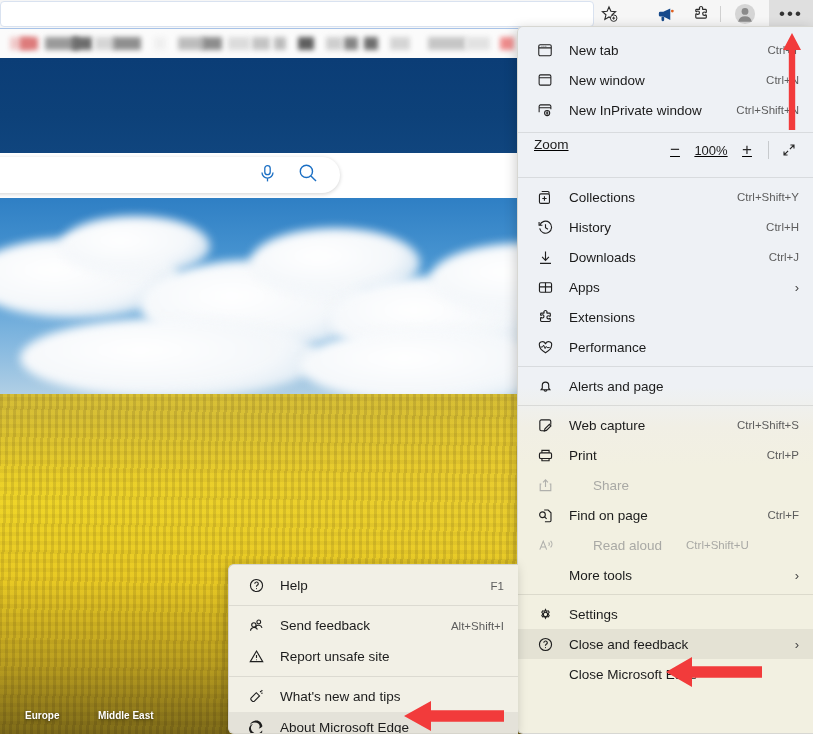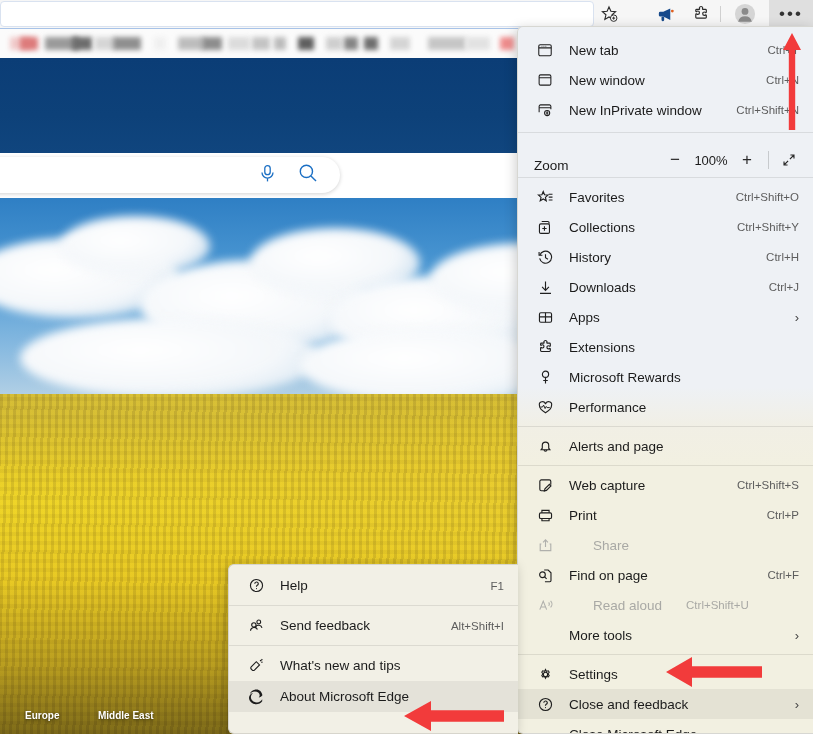--- a/index.html
+++ b/index.html
@@ -118,21 +118,21 @@
   }
   .mi .lbl { font-size: 13.5px; color: #1b1b1b; white-space: nowrap; }
   .mi .acc { margin-left: auto; font-size: 11.5px; color: #5d5d5d; white-space: nowrap; }
   .mi .chev { margin-left: auto; font-size: 13px; color: #454545; }
   .mi.disabled .lbl, .mi.disabled .acc { color: #a9a9a5; margin-left: 24px; }
   .mi.disabled .ic { color: #b0b0ac; }
   .mi.hl { background: rgba(0,0,0,.055); }
   .sep { height: 1px; background: rgba(0,0,0,.09); margin: 4px 0; }
 
   .zoom-row {
-    display: flex; align-items: flex-end; height: 36px; padding: 0 10px 0 16px;
+    display: flex; align-items: flex-start; height: 36px; padding: 0 10px 0 16px; text-decoration: underline;
   }
   .zoom-row .zlabel { font-size: 13.5px; color: #1b1b1b; }
   .zoom-row .zctl { margin-left: auto; display: flex; align-items: center; }
   .zoom-row .zbtn {
     width: 30px; height: 26px; display: flex; align-items: center; justify-content: center;
     font-size: 17px; color: #2a2a2a;
   }
   .zoom-row .zval { font-size: 13px; color: #1b1b1b; min-width: 42px; text-align: center; }
   .zoom-row .zsep { width: 1px; height: 18px; background: rgba(0,0,0,.16); margin: 0 6px; }
   .zoom-row .zfull {
@@ -317,30 +317,20 @@
           </svg>
         </span>
       </span>
     </div>
 
     <div class="sep"></div>
 
     <div class="mi">
       <span class="ic">
         <svg width="17" height="17" viewBox="0 0 18 18" fill="none" stroke="#1f1f1f" stroke-width="1.2">
-          <path d="M6.6 2.6 8 6.1l3.7.3-2.8 2.5.9 3.6L6.6 10.6 3.4 12.5l.9-3.6L1.5 6.4 5.2 6.1z"></path>
-          <path d="M12.4 5.6h4M12.4 8.6h4M12.4 11.6h4"></path>
-        </svg>
-      </span>
-      <span class="lbl">Favorites</span>
-      <span class="acc">Ctrl+Shift+O</span>
-    </div>
-    <div class="mi">
-      <span class="ic">
-        <svg width="17" height="17" viewBox="0 0 18 18" fill="none" stroke="#1f1f1f" stroke-width="1.2">
           <path d="M5 2.6h6.4a1.4 1.4 0 0 1 1.4 1.4v1"></path>
           <rect x="2.6" y="5.2" width="10.6" height="10" rx="1.5"></rect>
           <path d="M7.9 7.8v4.6M5.6 10.1h4.6"></path>
         </svg>
       </span>
       <span class="lbl">Collections</span>
       <span class="acc">Ctrl+Shift+Y</span>
     </div>
     <div class="mi">
       <span class="ic">
@@ -372,30 +362,20 @@
       <span class="lbl">Apps</span>
       <span class="chev">›</span>
     </div>
     <div class="mi">
       <span class="ic">
         <svg width="17" height="17" viewBox="0 0 18 18" fill="none" stroke="#1f1f1f" stroke-width="1.2">
           <path d="M7.3 2.9a1.7 1.7 0 0 1 3.3 0c0 .7-.4.9-.2 1.2.3.4.9.3 1.4.3h1.4c.5 0 .9.4.9.9v1.6c0 .5-.2 1-.6.8-.4-.3-.7-.6-1.3-.6a1.7 1.7 0 0 0 0 3.4c.6 0 .9-.3 1.3-.6.4-.2.6.3.6.8v1.6c0 .5-.4.9-.9.9H4.7c-.5 0-.9-.4-.9-.9v-2.7c0-.5.2-.9.6-.7.4.3.7.6 1.3.6a1.7 1.7 0 0 0 0-3.4c-.6 0-.9.3-1.3.6-.4.2-.6-.3-.6-.8V5.3c0-.5.4-.9.9-.9h1.4c.5 0 1.1.1 1.4-.3.2-.3-.2-.5-.2-1.2z"></path>
         </svg>
       </span>
       <span class="lbl">Extensions</span>
-      <span class="acc"></span>
-    </div>
-    <div class="mi">
-      <span class="ic">
-        <svg width="17" height="17" viewBox="0 0 18 18" fill="none" stroke="#1f1f1f" stroke-width="1.2">
-          <circle cx="9" cy="5.6" r="3.3"></circle>
-          <path d="M9 8.9v6.4M6.6 12.2h4.8"></path>
-        </svg>
-      </span>
-      <span class="lbl">Microsoft Rewards</span>
       <span class="acc"></span>
     </div>
     <div class="mi">
       <span class="ic">
         <svg width="17" height="17" viewBox="0 0 18 18" fill="none" stroke="#1f1f1f" stroke-width="1.2">
           <path d="M9 14.6S2.6 10.8 2.6 6.9A3.1 3.1 0 0 1 9 5.3a3.1 3.1 0 0 1 6.4 1.6c0 3.9-6.4 7.7-6.4 7.7z"></path>
           <path d="M3.6 8.5h2.2l1.2-2 1.6 3.6 1.2-2.2.9 1.2h2.8" stroke-width="1.05"></path>
         </svg>
       </span>
       <span class="lbl">Performance</span>
@@ -525,20 +505,31 @@
           <circle cx="11.4" cy="5.2" r="2"></circle>
           <path d="M8.2 10.4a3.6 3.6 0 0 1 6.6 1.2"></path>
           <circle cx="6.2" cy="8.4" r="2.3"></circle>
           <path d="M2.6 14.6a3.9 3.9 0 0 1 7.4-1.3"></path>
         </svg>
       </span>
       <span class="lbl">Send feedback</span>
       <span class="acc">Alt+Shift+I</span>
     </div>
 
+    <div class="mi">
+      <span class="ic">
+        <svg width="17" height="17" viewBox="0 0 18 18" fill="none" stroke="#1f1f1f" stroke-width="1.2">
+          <path d="M9 3.2 15.6 14.4H2.4z"></path>
+          <path d="M9 7.4v3.2"></path>
+          <circle cx="9" cy="12.5" r=".55" fill="#1f1f1f" stroke="none"></circle>
+        </svg>
+      </span>
+      <span class="lbl">Report unsafe site</span>
+      <span class="acc"></span>
+    </div>
 
     <div class="sep"></div>
 
     <div class="mi">
       <span class="ic">
         <svg width="17" height="17" viewBox="0 0 18 18" fill="none" stroke="#1f1f1f" stroke-width="1.2">
           <path d="M3.4 10.4 8.8 5l3.4 3.4-5.4 5.4a1.6 1.6 0 0 1-2.3 0l-1.1-1.1a1.6 1.6 0 0 1 0-2.3z"></path>
           <path d="M13 3.2l.5 1.3M15.4 5.2l-1.3.5M15.2 2.4 14 3.6"></path>
         </svg>
       </span>

